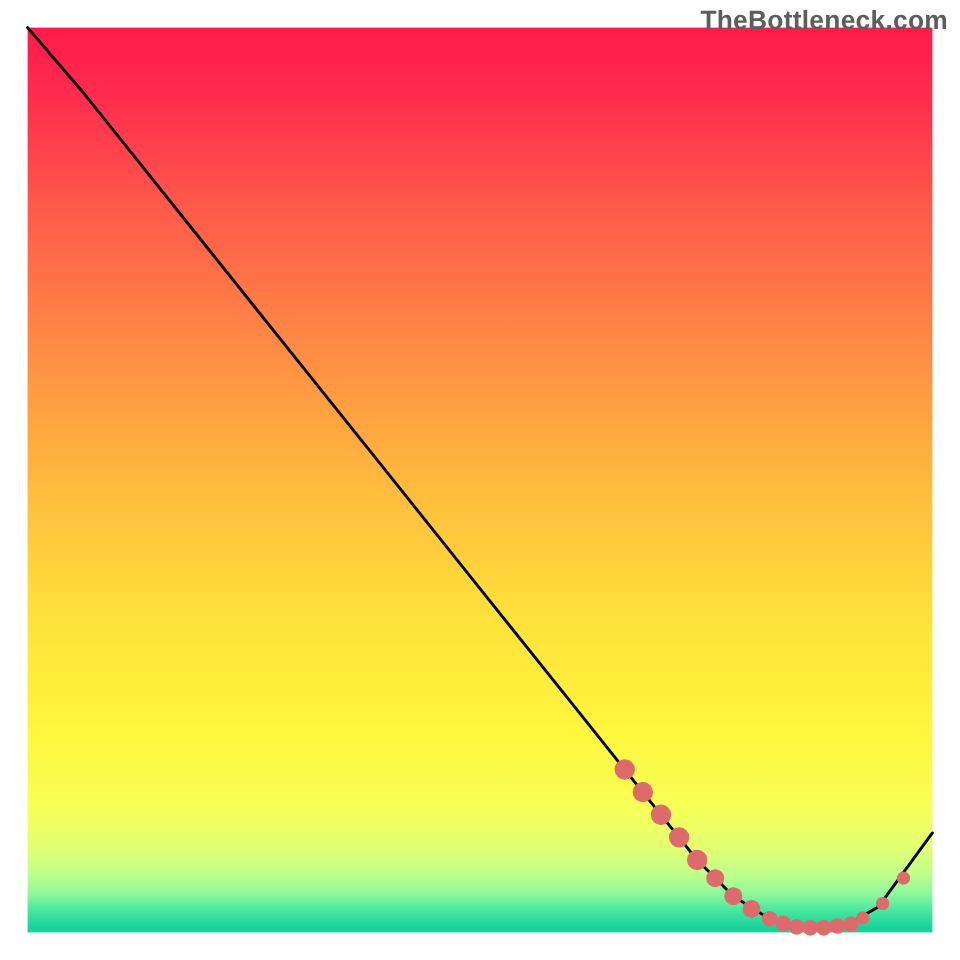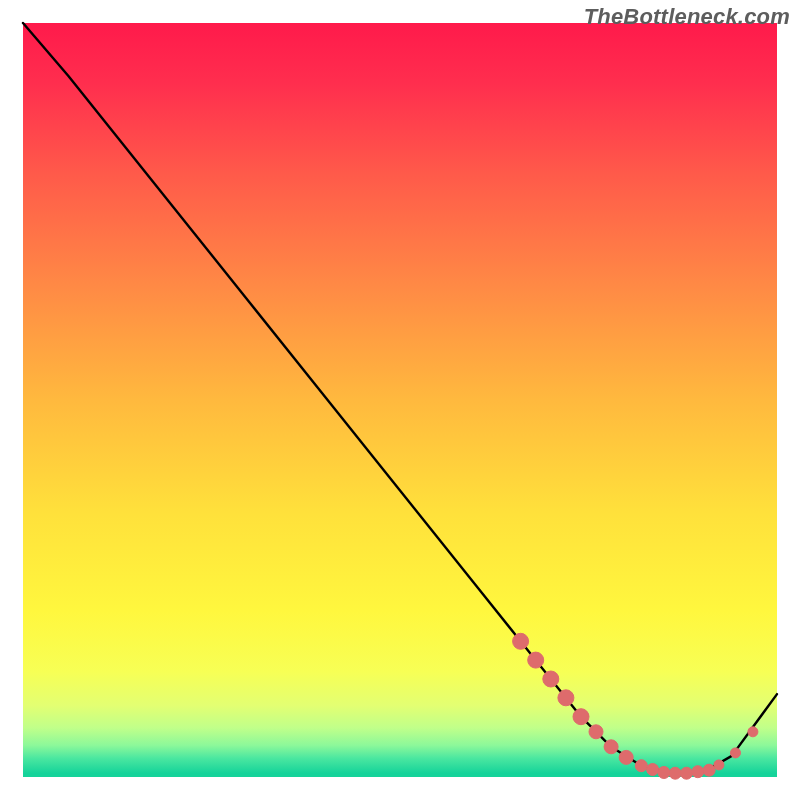--- a/index.html
+++ b/index.html
@@ -8,21 +8,20 @@
     width: 800px;
     height: 800px;
     background: #ffffff;
     font-family: Arial, Helvetica, sans-serif;
     overflow: hidden;
   }
   .stage {
     position: relative;
     width: 800px;
     height: 800px;
-    font-style: italic;
   }
   .plot {
     position: absolute;
     inset: 0;
   }
   .watermark {
     position: absolute;
     top: 4px;
     right: 10px;
     font-size: 22px;

